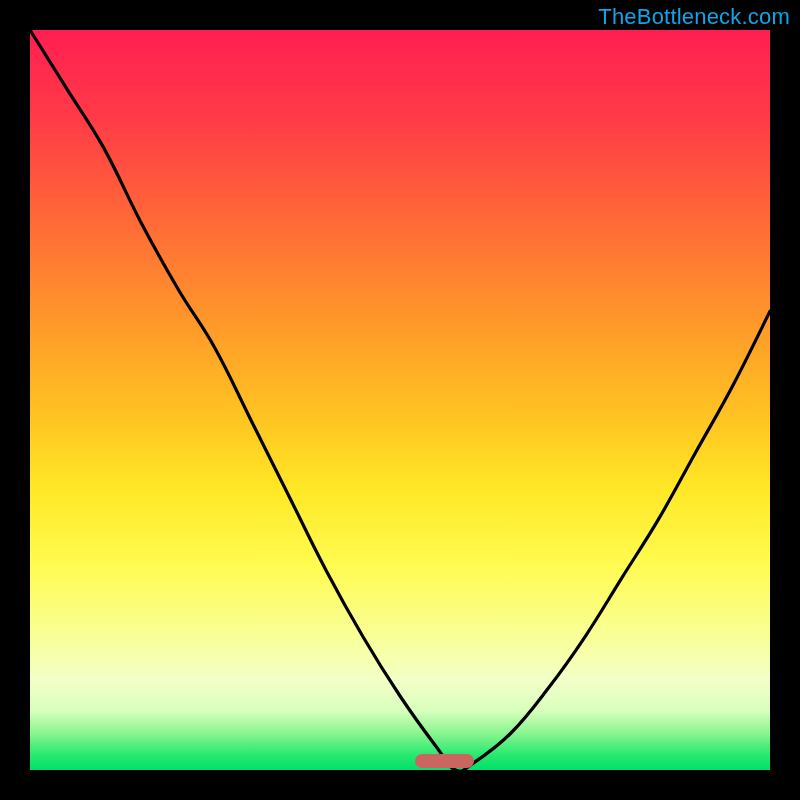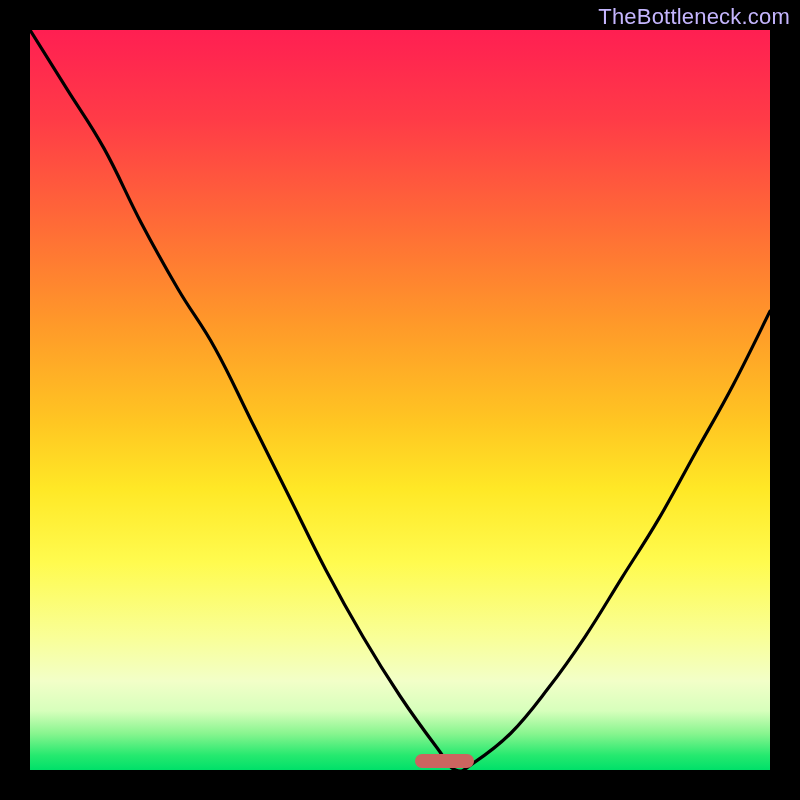--- a/index.html
+++ b/index.html
@@ -14,21 +14,21 @@
   .frame {
     position: relative;
     width: 800px;
     height: 800px;
     background: #000;
   }
   .watermark {
     position: absolute;
     top: 4px;
     right: 10px;
-    color: #c4b5fd;
+    color: #0ea5e9;
     font-size: 22px;
     font-weight: 500;
     letter-spacing: 0.2px;
     z-index: 300;
   }
   .plot-area {
     position: absolute;
     left: 30px;
     top: 30px;
     width: 740px;

